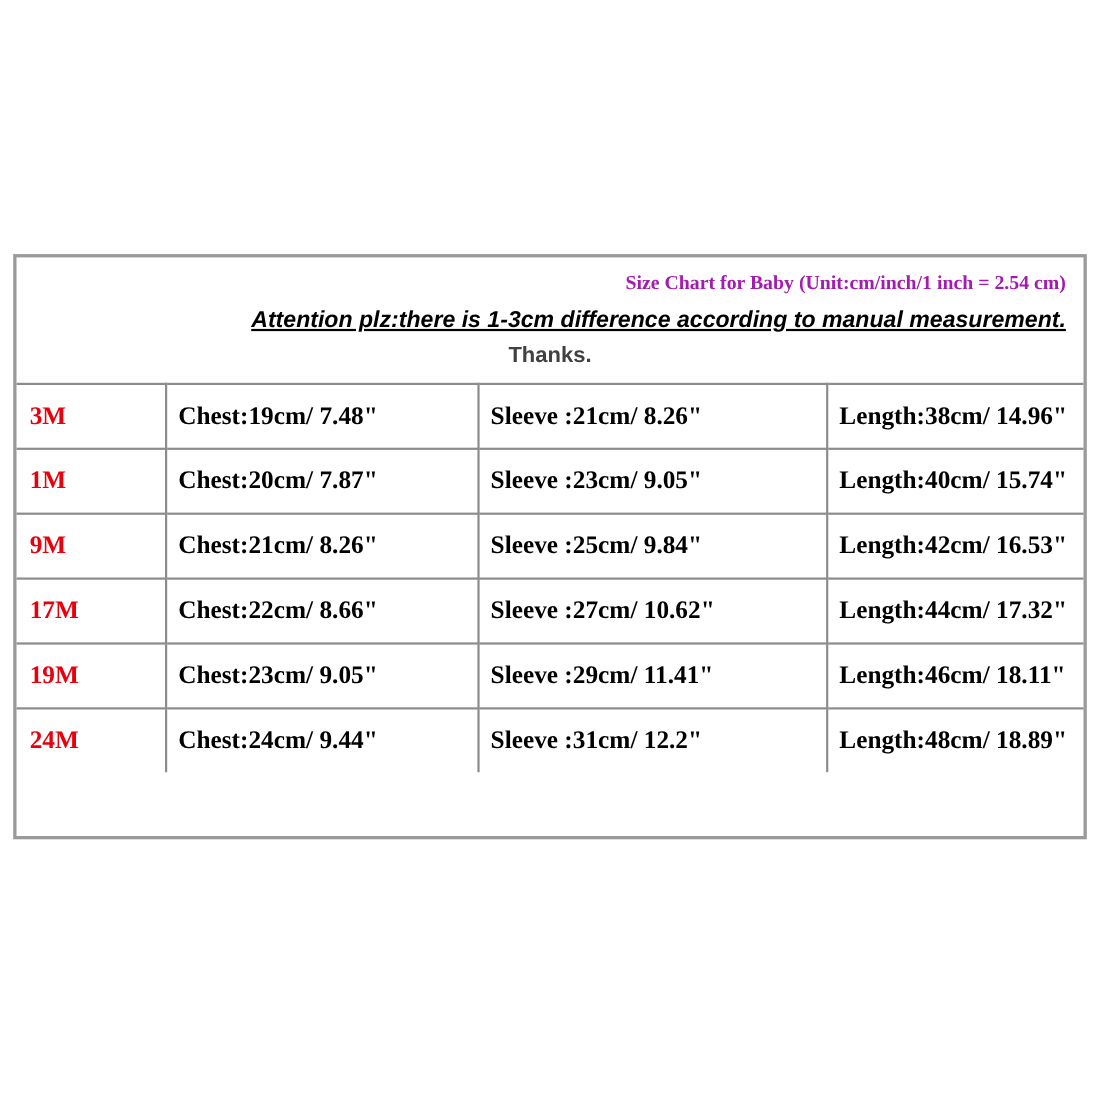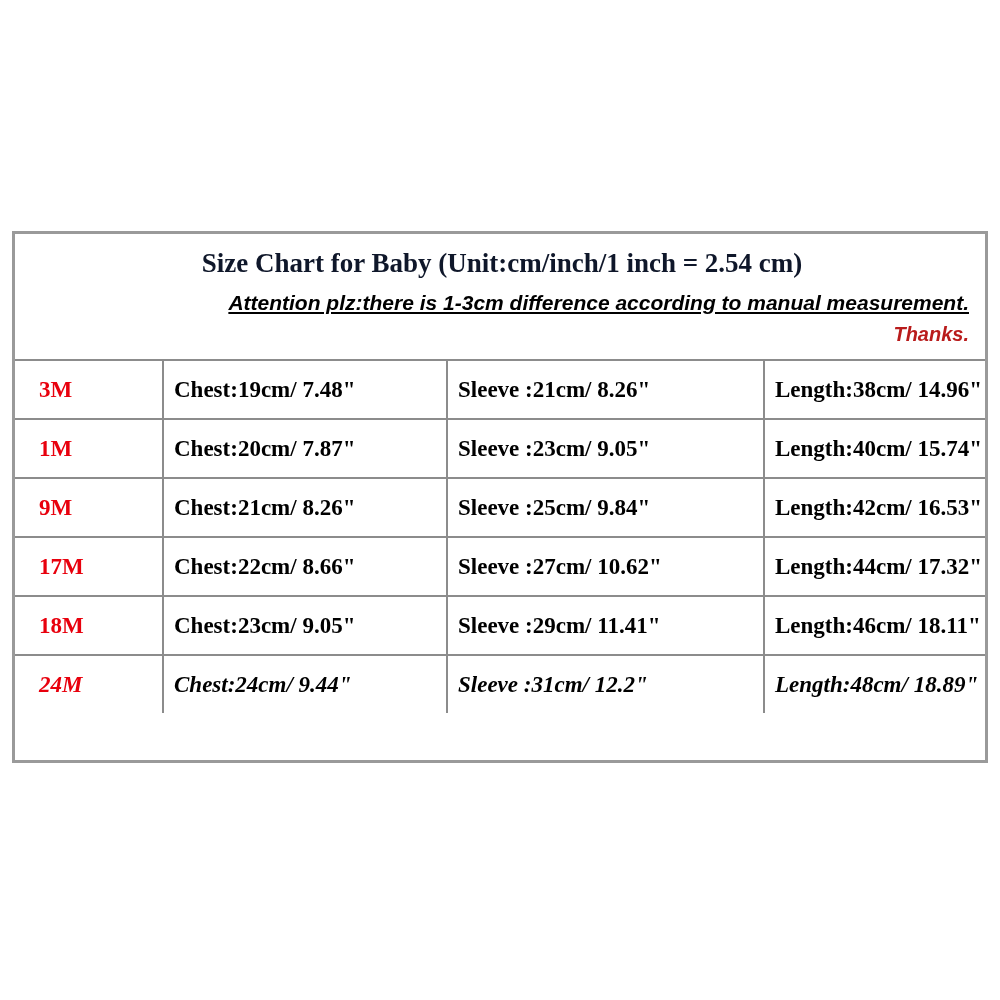--- a/index.html
+++ b/index.html
@@ -34,24 +34,24 @@
     display: flex;
     flex-direction: column;
   }
   .header-block {
     padding: 12px 16px 10px 16px;
     box-sizing: border-box;
   }
   .title-line {
     font-family: "Liberation Serif", serif;
     font-weight: bold;
-    font-size: 27px;
-    color: #0f172a;
+    font-size: 18px;
+    color: #a21caf;
     line-height: 1.28;
-    text-align: center;
+    text-align: right;
     padding-left: 4px;
   }
   .attention-line {
     font-family: "Liberation Sans", sans-serif;
     font-style: italic;
     font-weight: bold;
     font-size: 21px;
     color: #000000;
     text-decoration: underline;
     text-align: right;
@@ -64,25 +64,24 @@
     font-size: 20px;
     color: #000000;
     text-align: center;
     line-height: 1.45;
     margin-top: 6px;
   }
   .thanks-line {
     font-family: "Liberation Sans", sans-serif;
     font-weight: bold;
     font-size: 20px;
-    color: #b91c1c;
-    text-align: right;
+    color: #404040;
+    text-align: center;
     line-height: 1.45;
     margin-top: 2px;
-    font-style: italic;
   }
   table.size-table {
     border-collapse: collapse;
     width: 100%;
     table-layout: fixed;
   }
   table.size-table td {
     border: 2px solid #8c8c8c;
     height: 57px;
     font-family: "Liberation Serif", serif;
@@ -90,27 +89,27 @@
     font-size: 23px;
     color: #000000;
     padding: 0 10px;
     vertical-align: middle;
     white-space: nowrap;
     overflow: hidden;
   }
   table.size-table td.size-cell {
     width: 113px;
     color: #e8000d;
-    padding-left: 24px;
+    padding-left: 12px;
   }
   table.size-table td.chest-cell { width: 262px; }
   table.size-table td.sleeve-cell { width: 295px; }
   table.size-table td.length-cell { border-right: none; }
   table.size-table tr td:first-child { border-left: none; }
-  table.size-table tr:last-child td { border-bottom: none; font-style: italic; }
+  table.size-table tr:last-child td { border-bottom: none; }
   .divider-row {
     border-top: 2px solid #8c8c8c;
   }
 </style>
 </head>
 <body>
 
 <div id="page">
   <div id="chart-wrap">
     <div id="chart-inner">
@@ -141,21 +140,21 @@
             <td class="sleeve-cell">Sleeve :25cm/ 9.84"</td>
             <td class="length-cell">Length:42cm/ 16.53"</td>
           </tr>
           <tr>
             <td class="size-cell">17M</td>
             <td class="chest-cell">Chest:22cm/ 8.66"</td>
             <td class="sleeve-cell">Sleeve :27cm/ 10.62"</td>
             <td class="length-cell">Length:44cm/ 17.32"</td>
           </tr>
           <tr>
-            <td class="size-cell">18M</td>
+            <td class="size-cell">19M</td>
             <td class="chest-cell">Chest:23cm/ 9.05"</td>
             <td class="sleeve-cell">Sleeve :29cm/ 11.41"</td>
             <td class="length-cell">Length:46cm/ 18.11"</td>
           </tr>
           <tr>
             <td class="size-cell">24M</td>
             <td class="chest-cell">Chest:24cm/ 9.44"</td>
             <td class="sleeve-cell">Sleeve :31cm/ 12.2"</td>
             <td class="length-cell">Length:48cm/ 18.89"</td>
           </tr>

